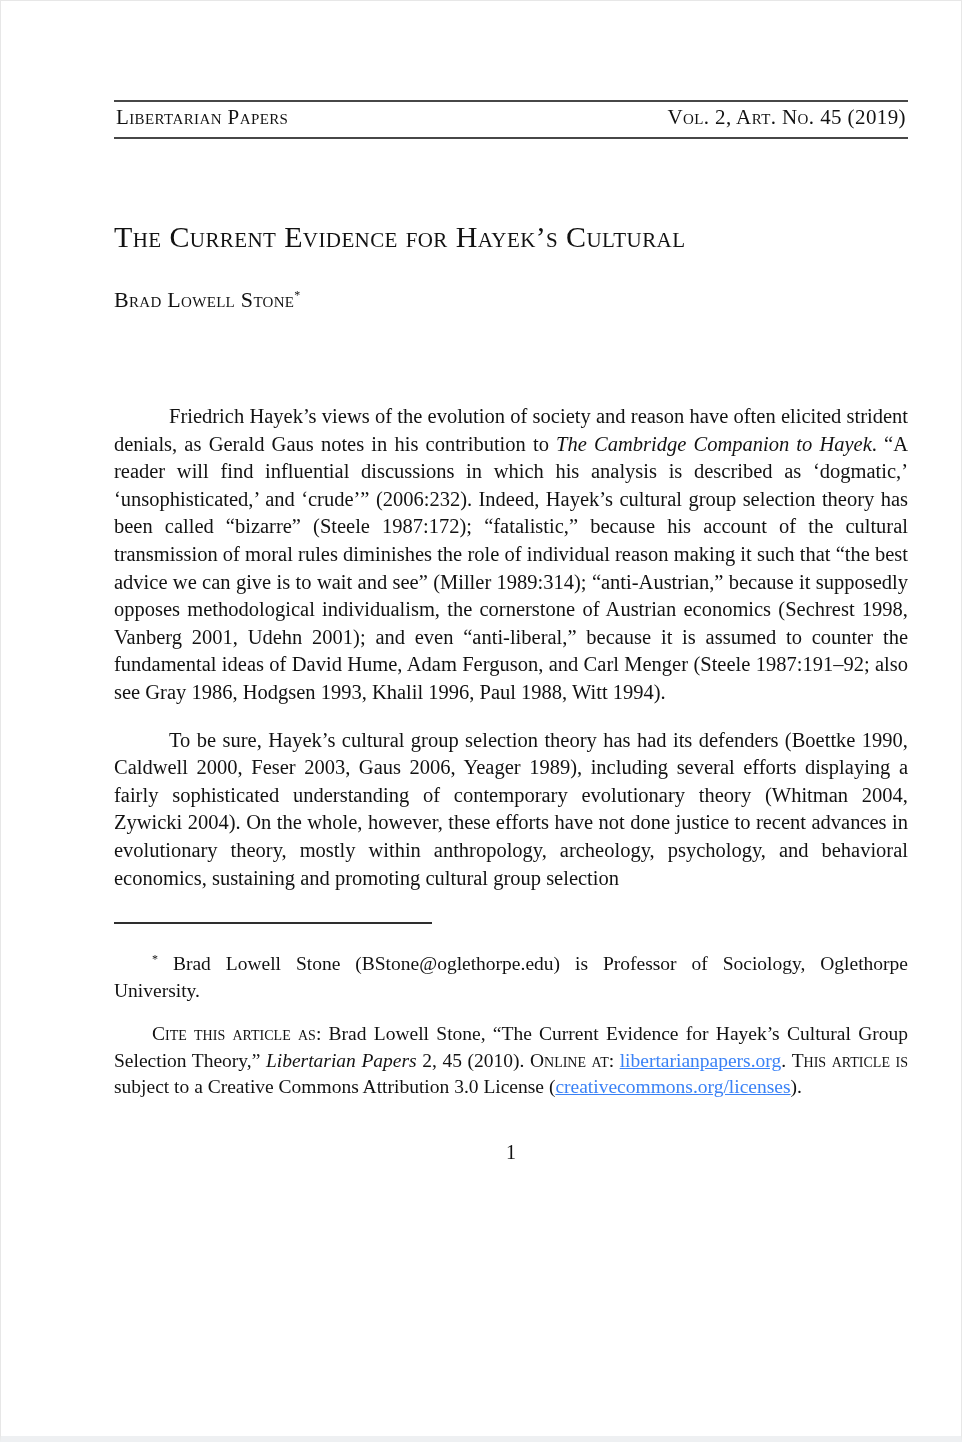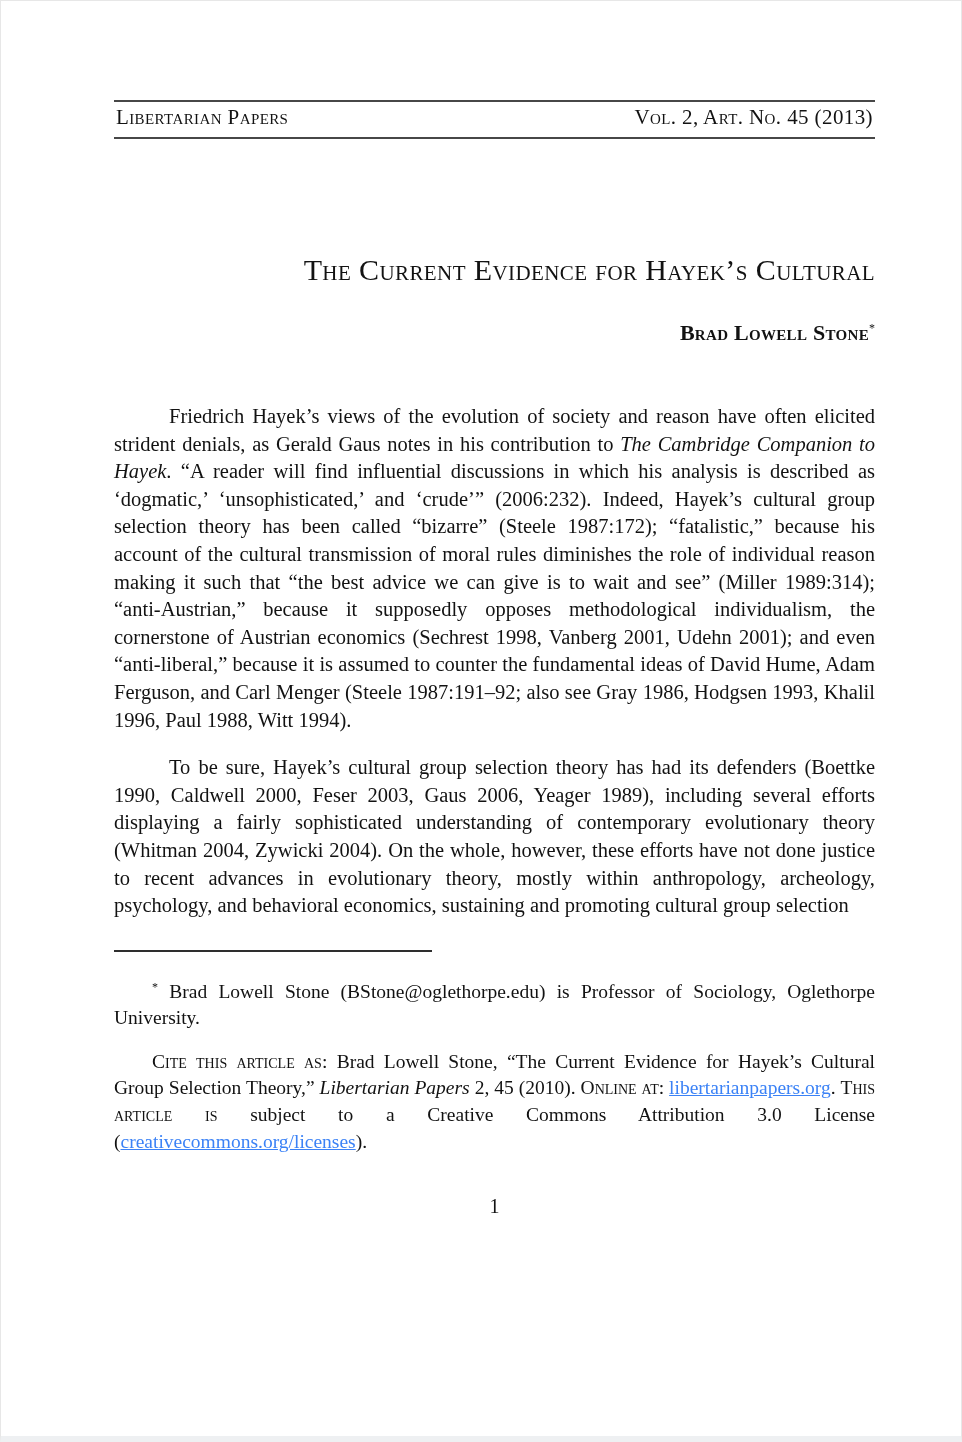--- a/index.html
+++ b/index.html
@@ -6,48 +6,48 @@
   html, body { margin: 0; padding: 0; }
   body {
     width: 962px; height: 1442px;
     background: #ffffff;
     font-family: "Liberation Serif", "DejaVu Serif", serif;
     color: #121212;
     border: 1px solid #e7e7e7;
     border-bottom: 6px solid #eef0f2;
     overflow: hidden;
   }
-  .content { padding: 0 86px 0 113px; }
+  .content { padding: 0 53px 0 113px; }
 
   .journal-header {
     margin-top: 99px;
     border-top: 2px solid #474747;
     border-bottom: 2px solid #474747;
     padding: 3px 2px 7px 2px;
     display: flex; justify-content: space-between; align-items: baseline;
     font-size: 21px;
     font-variant: small-caps;
     letter-spacing: 0.4px;
   }
 
-  .title-block { text-align: right; margin-top: 110px; }
+  .title-block { text-align: left; margin-top: 77px; }
   .article-title {
     font-size: 30px; line-height: 41px;
     font-weight: normal;
     font-variant: small-caps;
     letter-spacing: 0.4px;
     margin: 0;
   }
   .author-line {
     margin-top: 30px;
     font-size: 22px;
   }
-  .author-line .seg-sc { font-variant: small-caps; letter-spacing: 0.3px; font-weight: bold; }
+  .author-line .seg-sc { font-variant: small-caps; letter-spacing: 0.3px; }
 
-  .body-text { margin-top: 57px; }
+  .body-text { margin-top: 90px; }
   p.body-para {
     margin: 0 0 20px 0;
     font-size: 20.5px; line-height: 27.6px;
     text-align: justify;
     text-indent: 55px;
   }
   p.body-para:last-child { margin-bottom: 0; }
 
   .footnote-rule {
     width: 318px;
@@ -70,21 +70,21 @@
 
   .page-number { text-align: center; margin-top: 40px; font-size: 20px; }
 </style>
 </head>
 <body>
 
 <div class="content">
 
   <div class="journal-header">
     <span>Libertarian Papers</span>
-    <span>Vol. 2, Art. No. 45 (2013)</span>
+    <span>Vol. 2, Art. No. 45 (2019)</span>
   </div>
 
   <div class="title-block">
     <h1 class="article-title">
       <div>The Current Evidence for Hayek’s Cultural</div>
     </h1>
     <div class="author-line"><span class="seg-sc">Brad Lowell Stone</span><span class="seg-sup">*</span></div>
   </div>
 
   <div class="body-text">

